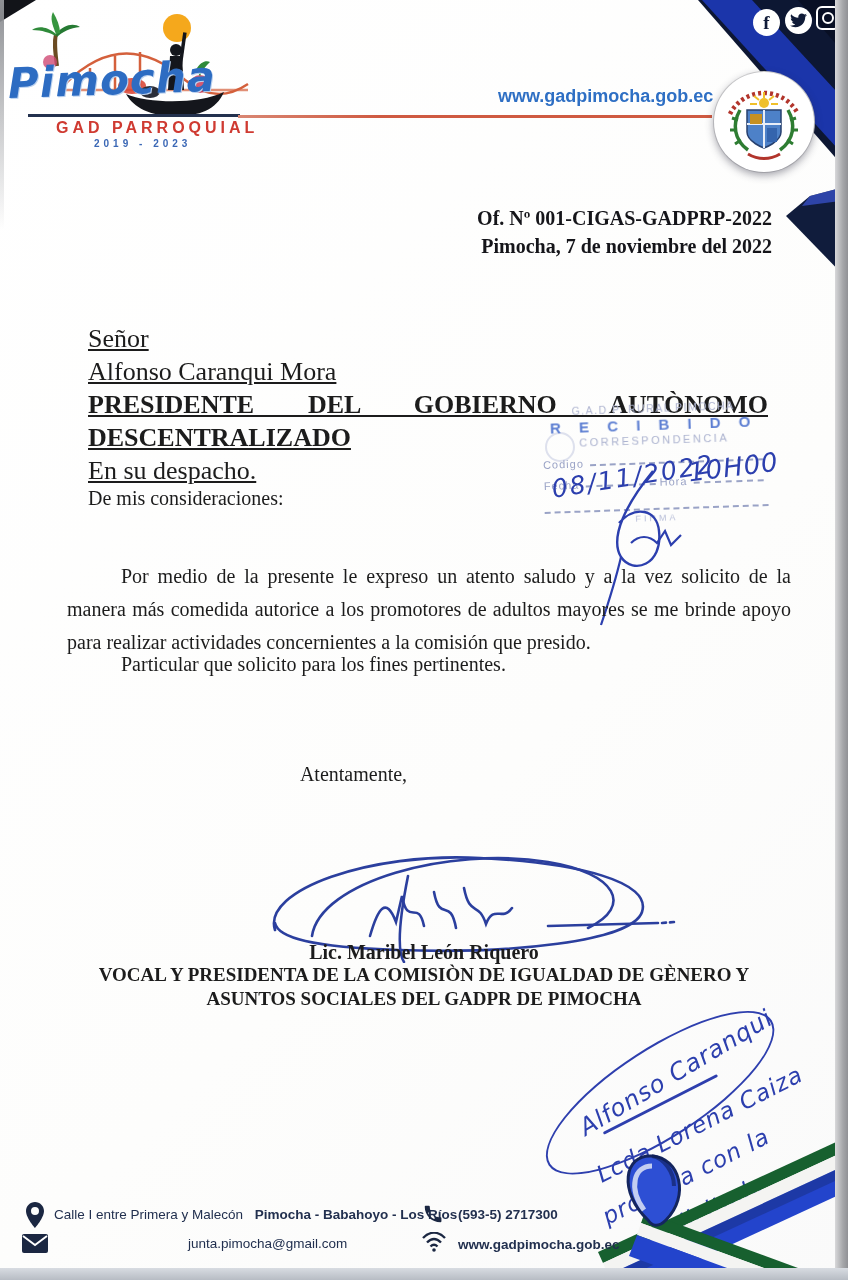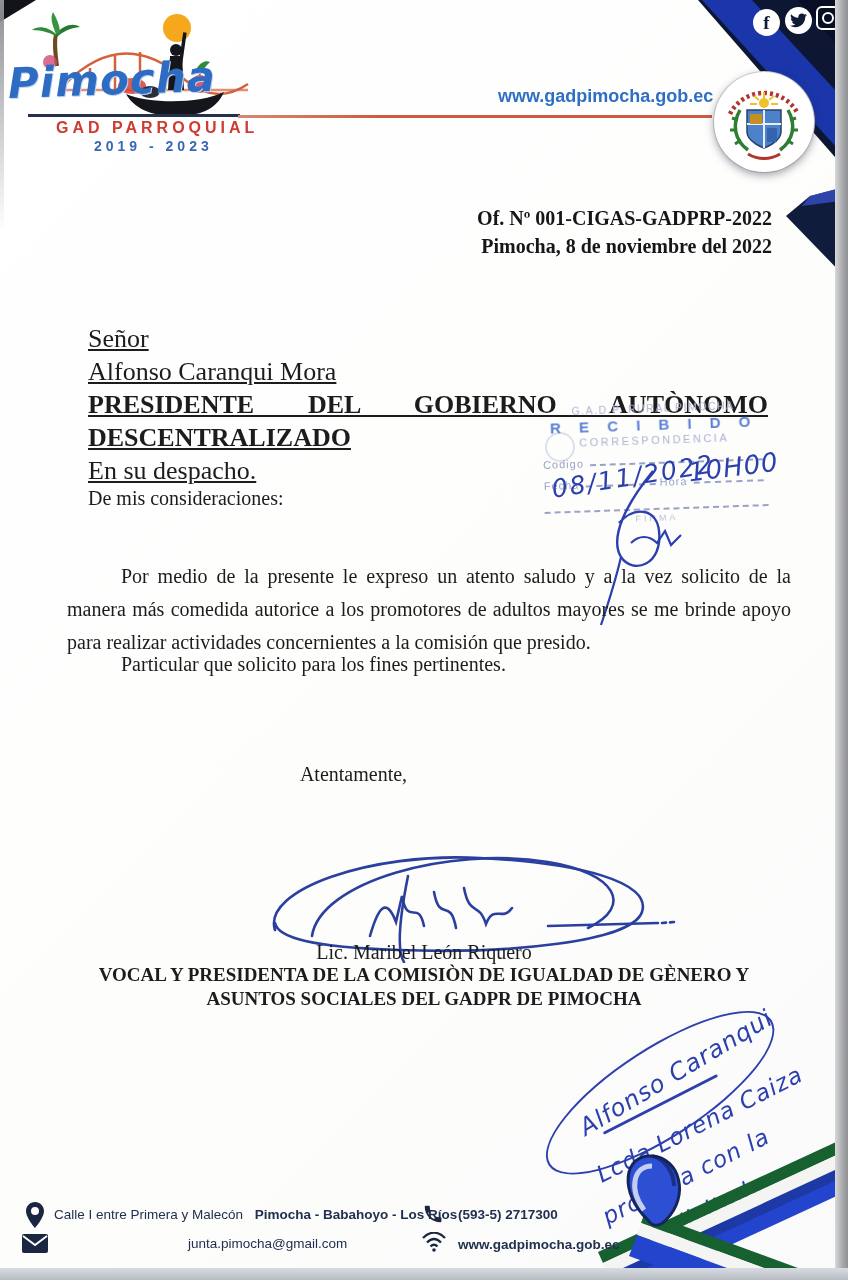--- a/index.html
+++ b/index.html
@@ -14,21 +14,21 @@
   .edge-bottom{left:0;bottom:0;width:848px;height:12px;background:linear-gradient(to top,#b7bcc4,#d8dce2);}
   .corner-wedge{left:0;top:0;width:36px;height:22px;background:#121419;clip-path:polygon(0 0,36px 0,0 22px);}
   .edge-left{left:0;top:0;width:4px;height:230px;background:linear-gradient(to bottom,#8e9094,rgba(160,160,165,0));}
   
   .brand-script{left:8px;top:55px;width:230px;font-family:"DejaVu Sans",sans-serif;font-style:italic;font-weight:bold;
     font-size:42px;color:#2d6cc2;transform:rotate(-2deg);letter-spacing:1px;text-shadow:1px 1px 0 #bcd2ef;}
   .logo-underline{left:28px;top:114px;width:212px;height:3px;background:#23314e;}
   .red-line{left:238px;top:115px;width:474px;height:3px;background:linear-gradient(to right,#d98773,#cf5a41 30%,#cf5a41);}
   .brand-sub{left:56px;top:119px;font-family:"Liberation Sans",sans-serif;font-weight:bold;font-size:16px;
     letter-spacing:4px;color:#cf3a31;}
-  .brand-years{left:94px;top:138px;font-family:"Liberation Sans",sans-serif;font-weight:bold;font-size:14px;
+  .brand-years{left:94px;top:138px;font-family:"Liberation Sans",sans-serif;font-weight:bold;font-size:10px;
     letter-spacing:4px;color:#3a67b5;}
   .website{left:498px;top:86px;font-family:"Liberation Sans",sans-serif;font-weight:bold;font-size:18px;color:#2e6fc4;}
   .social{width:27px;height:27px;border-radius:50%;background:#fff;display:flex;align-items:center;justify-content:center;}
   .fb-glyph{font-family:"Liberation Serif",serif;font-weight:bold;font-size:19px;color:#101b38;line-height:1;}
   .ig-box{width:20px;height:20px;border:2.5px solid #fff;border-radius:6px;position:relative;background:transparent;}
   .ig-box::after{content:"";position:absolute;left:4px;top:4px;width:8px;height:8px;border:2px solid #fff;border-radius:50%;}
   .seal-wrap{left:714px;top:72px;width:100px;height:100px;border-radius:50%;background:#fff;
     box-shadow:0 3px 8px rgba(40,40,60,.45),0 0 0 1px #d8d8d8;}
   
   .ref{right:76px;top:204px;text-align:right;font-weight:bold;font-size:20px;line-height:28px;color:#15151a;}
@@ -50,21 +50,21 @@
   .st-emblem{left:545px;top:432px;width:26px;height:26px;border:2px solid #c3c9e0;border-radius:50%;opacity:.55;}
   .hand{font-family:"DejaVu Sans",sans-serif;font-style:italic;color:#2c3fae;}
   .hw-date{left:551px;top:462px;font-size:25px;transform:rotate(-9deg);letter-spacing:2px;}
   .hw-time{left:688px;top:452px;font-size:26px;transform:rotate(-7deg);letter-spacing:1px;}
   
   .para{left:67px;width:724px;font-size:20px;line-height:33px;text-align:justify;}
   .p1{top:560px;text-indent:54px;}
   .p2{top:648px;text-indent:54px;}
   .closing{left:0;top:763px;width:707px;text-align:center;font-size:20px;}
   
-  .sig-name{left:0;top:941px;width:848px;text-align:center;font-size:20px;}
+  .sig-name{left:0;top:941px;width:848px;text-align:center;font-size:20px;font-weight:bold;}
   .sig-title{left:0;width:848px;text-align:center;font-weight:bold;font-size:19px;}
   .t1{top:964px;} .t2{top:988px;}
   
   .note{left:556px;top:1042px;width:330px;transform:rotate(-27deg);}
   .note-ellipse{position:absolute;left:-6px;top:-18px;width:262px;height:86px;border:2.5px solid #2e3fae;
     border-radius:50%;transform:rotate(-6deg);}
   .note-name{position:relative;margin-left:40px;font-size:24px;letter-spacing:1px;transform:rotate(-4deg);}
   .note-underline{position:relative;margin:8px 0 0 58px;width:128px;height:3px;background:#2e3fae;border-radius:2px;}
   .note-line{position:relative;font-size:23px;letter-spacing:1px;line-height:40px;}
   .nl1{margin-left:34px;margin-top:14px;}
@@ -172,21 +172,21 @@
           <rect x="36" y="42" width="12" height="10" fill="#c59022"></rect>
           <rect x="53" y="56" width="10" height="14" fill="#3464ad"></rect>
         </g>
         <path d="M34 82 C44 88 56 88 66 82" stroke="#b2352c" stroke-width="3" fill="none"></path>
       </svg>
     </div>
   </div>
 
   <div class="abs ref">
     <div>Of. Nº 001-CIGAS-GADPRP-2022</div>
-    <div>Pimocha, 8 de noviembre del 2022</div>
+    <div>Pimocha, 7 de noviembre del 2022</div>
   </div>
 
   <div class="abs recipient">
     <div>Señor</div>
     <div>Alfonso Caranqui Mora</div>
     <div class="jline">PRESIDENTE DEL GOBIERNO AUTÒNOMO DESCENTRALIZADO</div>
     <div>En su despacho.</div>
   </div>
 
   <div class="abs greeting">De mis consideraciones:</div>

